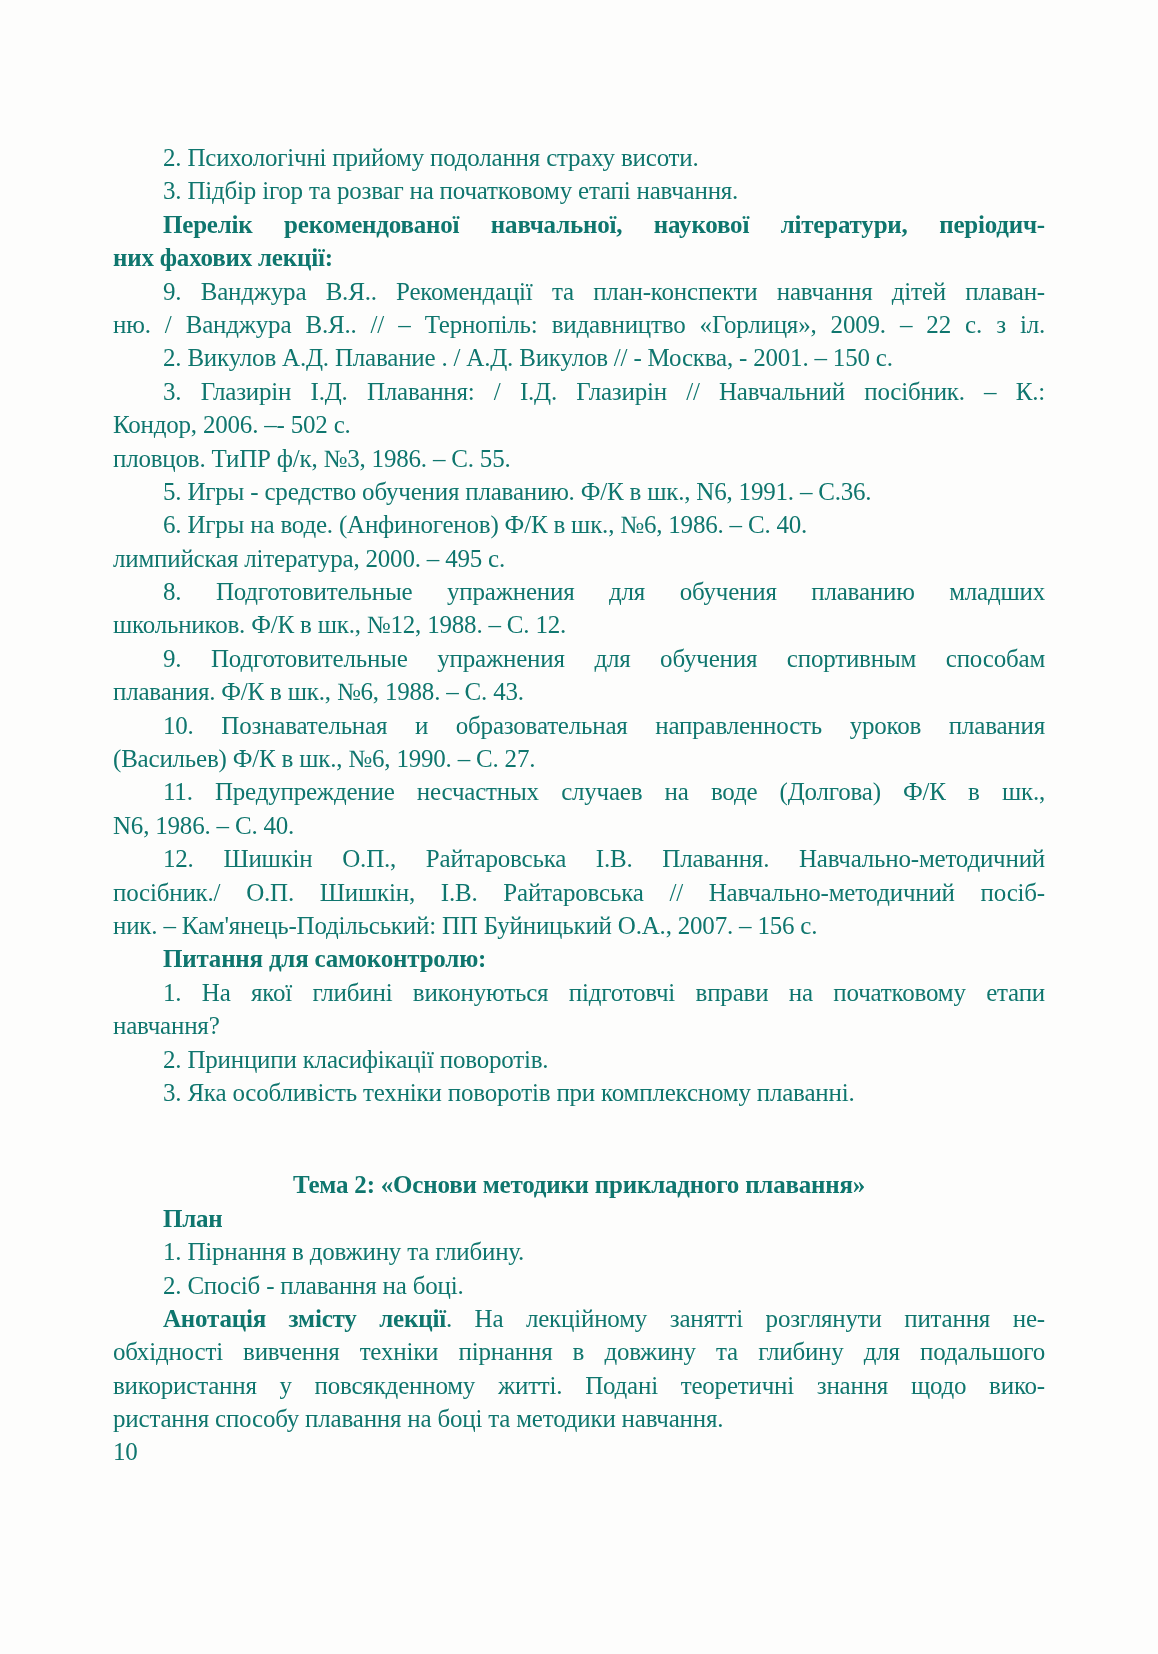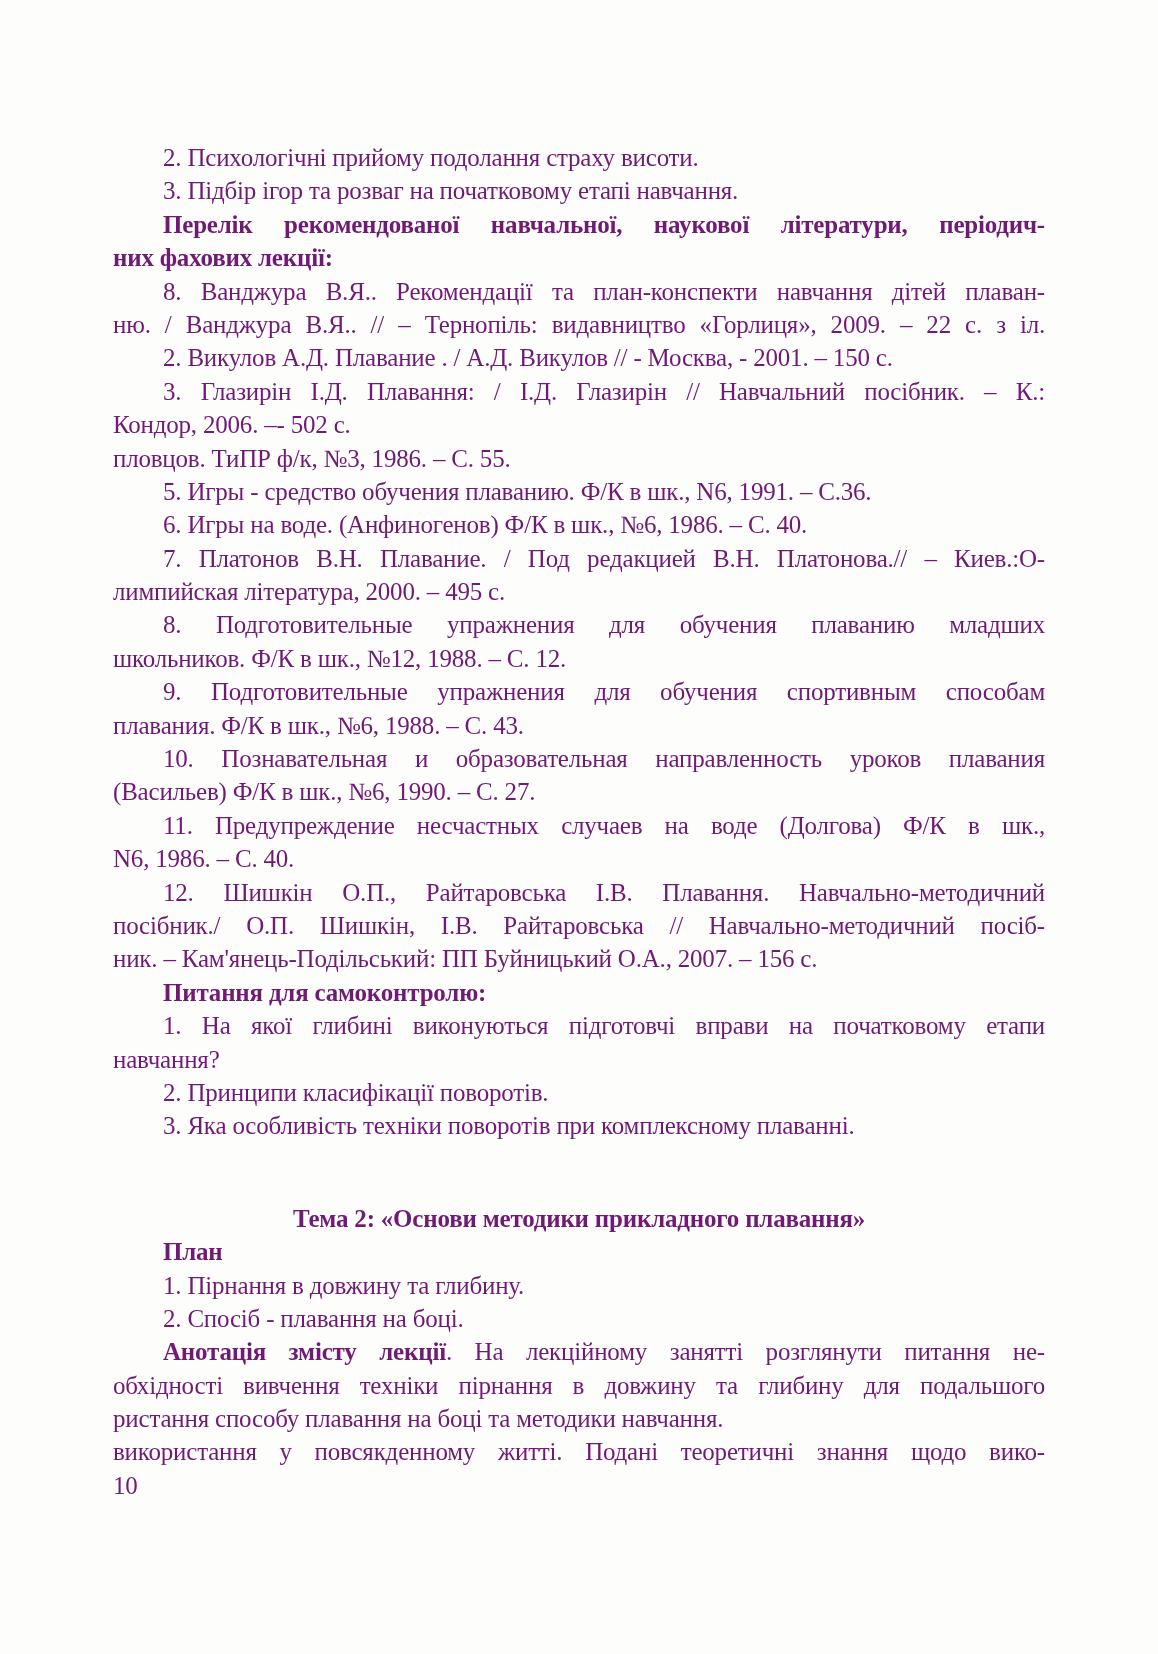--- a/index.html
+++ b/index.html
@@ -7,21 +7,21 @@
     padding: 0;
     background: #ffffff;
   }
   .page {
     position: relative;
     width: 1158px;
     height: 1654px;
     background: #fdfdfc;
     overflow: hidden;
     font-family: "Liberation Serif", "DejaVu Serif", serif;
-    color: #701a75;
+    color: #0f766e;
   }
   .text-block {
     position: absolute;
     left: 113px;
     top: 141px;
     width: 932px;
     font-size: 25px;
     line-height: 33.4px;
     letter-spacing: -0.2px;
   }
@@ -52,29 +52,28 @@
 </head>
 <body>
 
 <div class="page">
   <div class="text-block">
     <div>
         <div class="line indent">2. Психологічні прийому подолання страху висоти.</div>
         <div class="line indent">3. Підбір ігор та розваг на початковому етапі навчання.</div>
         <div class="line indent just bold">Перелік рекомендованої навчальної, наукової літератури, періодич-</div>
         <div class="line bold">них фахових лекції:</div>
-        <div class="line indent just">8. Ванджура В.Я.. Рекомендації та план-конспекти навчання дітей плаван-</div>
+        <div class="line indent just">9. Ванджура В.Я.. Рекомендації та план-конспекти навчання дітей плаван-</div>
         <div class="line just">ню. / Ванджура В.Я.. // – Тернопіль: видавництво «Горлиця», 2009. – 22 с. з іл.</div>
         <div class="line indent">2. Викулов А.Д. Плавание . / А.Д. Викулов // - Москва, - 2001. – 150 с.</div>
         <div class="line indent just">3. Глазирін І.Д. Плавання: / І.Д. Глазирін // Навчальний посібник. – К.:</div>
         <div class="line">Кондор, 2006. –- 502 с.</div>
         <div class="line">пловцов. ТиПР ф/к, №3, 1986. – С. 55.</div>
         <div class="line indent">5. Игры - средство обучения плаванию. Ф/К в шк., N6, 1991. – С.36.</div>
         <div class="line indent">6. Игры на воде. (Анфиногенов) Ф/К в шк., №6, 1986. – С. 40.</div>
-        <div class="line indent just">7. Платонов В.Н. Плавание. / Под редакцией В.Н. Платонова.// – Киев.:О-</div>
         <div class="line">лимпийская література, 2000. – 495 с.</div>
         <div class="line indent just">8. Подготовительные упражнения для обучения плаванию младших</div>
         <div class="line">школьников. Ф/К в шк., №12, 1988. – С. 12.</div>
         <div class="line indent just">9. Подготовительные упражнения для обучения спортивным способам</div>
         <div class="line">плавания. Ф/К в шк., №6, 1988. – С. 43.</div>
         <div class="line indent just">10. Познавательная и образовательная направленность уроков плавания</div>
         <div class="line">(Васильев) Ф/К в шк., №6, 1990. – С. 27.</div>
         <div class="line indent just">11. Предупреждение несчастных случаев на воде (Долгова) Ф/К в шк.,</div>
         <div class="line">N6, 1986. – С. 40.</div>
         <div class="line indent just">12. Шишкін О.П., Райтаровська І.В. Плавання. Навчально-методичний</div>
@@ -85,18 +84,18 @@
         <div class="line">навчання?</div>
         <div class="line indent">2. Принципи класифікації поворотів.</div>
         <div class="line indent">3. Яка особливість техніки поворотів при комплексному плаванні.</div>
         <div class="spacer" style="height: 59px;"></div>
         <div class="line center bold">Тема 2: «Основи методики прикладного плавання»</div>
         <div class="line indent bold">План</div>
         <div class="line indent">1. Пірнання в довжину та глибину.</div>
         <div class="line indent">2. Спосіб - плавання на боці.</div>
         <div class="line indent just"><span class="bold">Анотація змісту лекції</span><span>. На лекційному занятті розглянути питання не-</span></div>
         <div class="line just">обхідності вивчення техніки пірнання в довжину та глибину для подальшого</div>
+        <div class="line just">використання у повсякденному житті. Подані теоретичні знання щодо вико-</div>
         <div class="line">ристання способу плавання на боці та методики навчання.</div>
-        <div class="line just">використання у повсякденному житті. Подані теоретичні знання щодо вико-</div>
       </div>
     <div class="page-number">10</div>
   </div>
 </div>
 
 </body></html>

